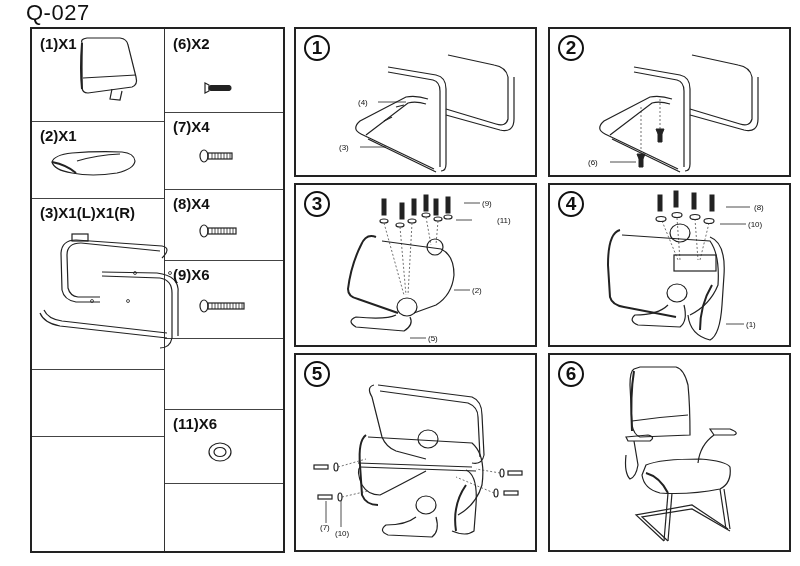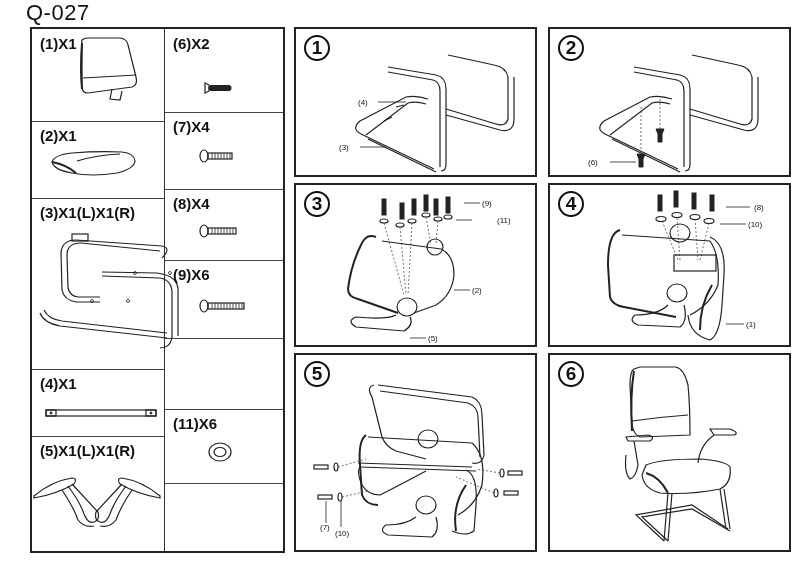--- a/index.html
+++ b/index.html
@@ -71,42 +71,21 @@
       <path class="ln" d="M70 74 L125 75 Q148 78 146 95 L146 138"></path>
       <path class="ln" d="M8 115 Q12 125 28 128 L135 140"></path>
       <path class="ln" d="M12 112 Q16 121 30 123 L135 135"></path>
       <circle class="thin" cx="60" cy="103" r="1.5"></circle>
         <circle class="thin" cx="96" cy="103" r="1.5"></circle>
       <circle class="thin" cx="103" cy="75" r="1.5"></circle>
         <circle class="thin" cx="138" cy="75" r="1.5"></circle>
     </svg>
   </div>
 
-  <div class="cell" style="left:0;top:340px;width:132px;height:67px;">
-    <span class="lbl">(4)X1</span>
-    <svg width="132" height="67">
-      <rect class="ln" x="14" y="41" width="110" height="6"></rect>
-      <rect class="ln" x="14" y="41" width="10" height="6"></rect>
-      <rect class="ln" x="114" y="41" width="10" height="6"></rect>
-      <circle class="blk" cx="19" cy="44" r="1"></circle>
-        <circle class="blk" cx="119" cy="44" r="1"></circle>
-    </svg>
-  </div>
-
-  <div class="cell" style="left:0;top:407px;width:132px;height:115px;">
-    <span class="lbl">(5)X1(L)X1(R)</span>
-    <svg width="132" height="115">
-      <path class="ln" d="M2 60 Q20 45 40 42 Q46 42 42 48 Q25 58 2 62 Z"></path>
-      <path class="ln" d="M36 50 Q48 66 52 78 Q56 88 62 86 Q68 84 66 76 L40 48"></path>
-      <path class="ln" d="M30 54 Q42 72 46 84 Q52 92 62 90"></path>
-      <path class="ln" d="M128 60 Q110 45 90 42 Q84 42 88 48 Q105 58 128 62 Z"></path>
-      <path class="ln" d="M94 50 Q82 66 78 78 Q74 88 68 86 Q62 84 64 76 L90 48"></path>
-      <path class="ln" d="M100 54 Q88 72 84 84 Q78 92 68 90"></path>
-    </svg>
-  </div>
+
 
   <div class="cell" style="left:133px;top:0;width:118px;height:83px;">
     <span class="lbl">(6)X2</span>
     <svg width="118" height="83">
       <path class="ln" d="M40 54 L40 64 L44 62 L44 56 Z"></path>
       <rect class="blk" x="44" y="56.5" width="22" height="5" rx="2"></rect>
     </svg>
   </div>
   <div class="cell" style="left:133px;top:83px;width:118px;height:77px;">
     <span class="lbl">(7)X4</span>

